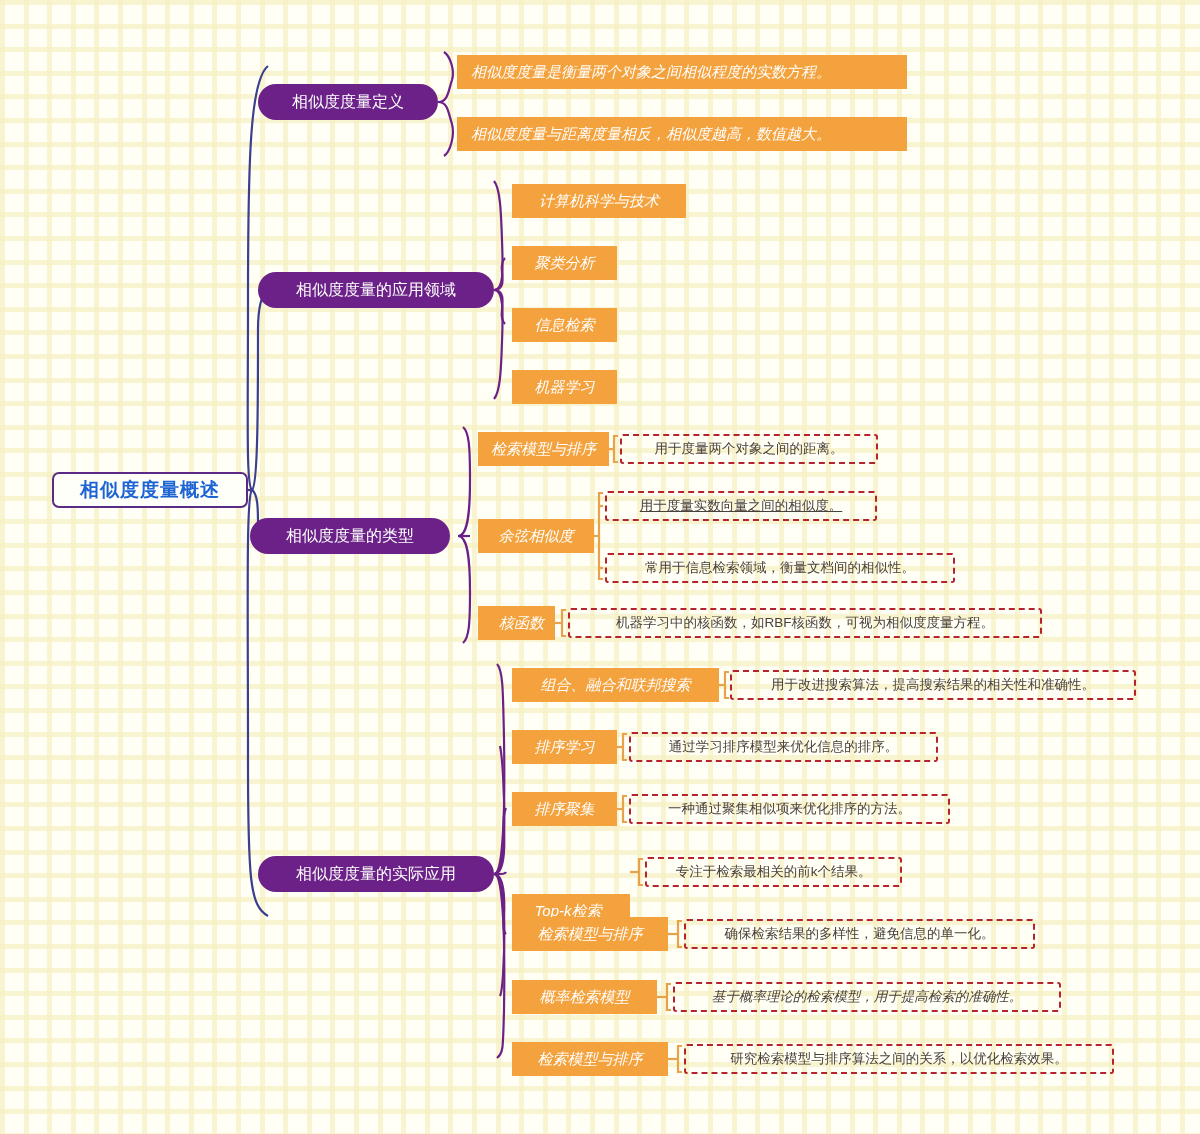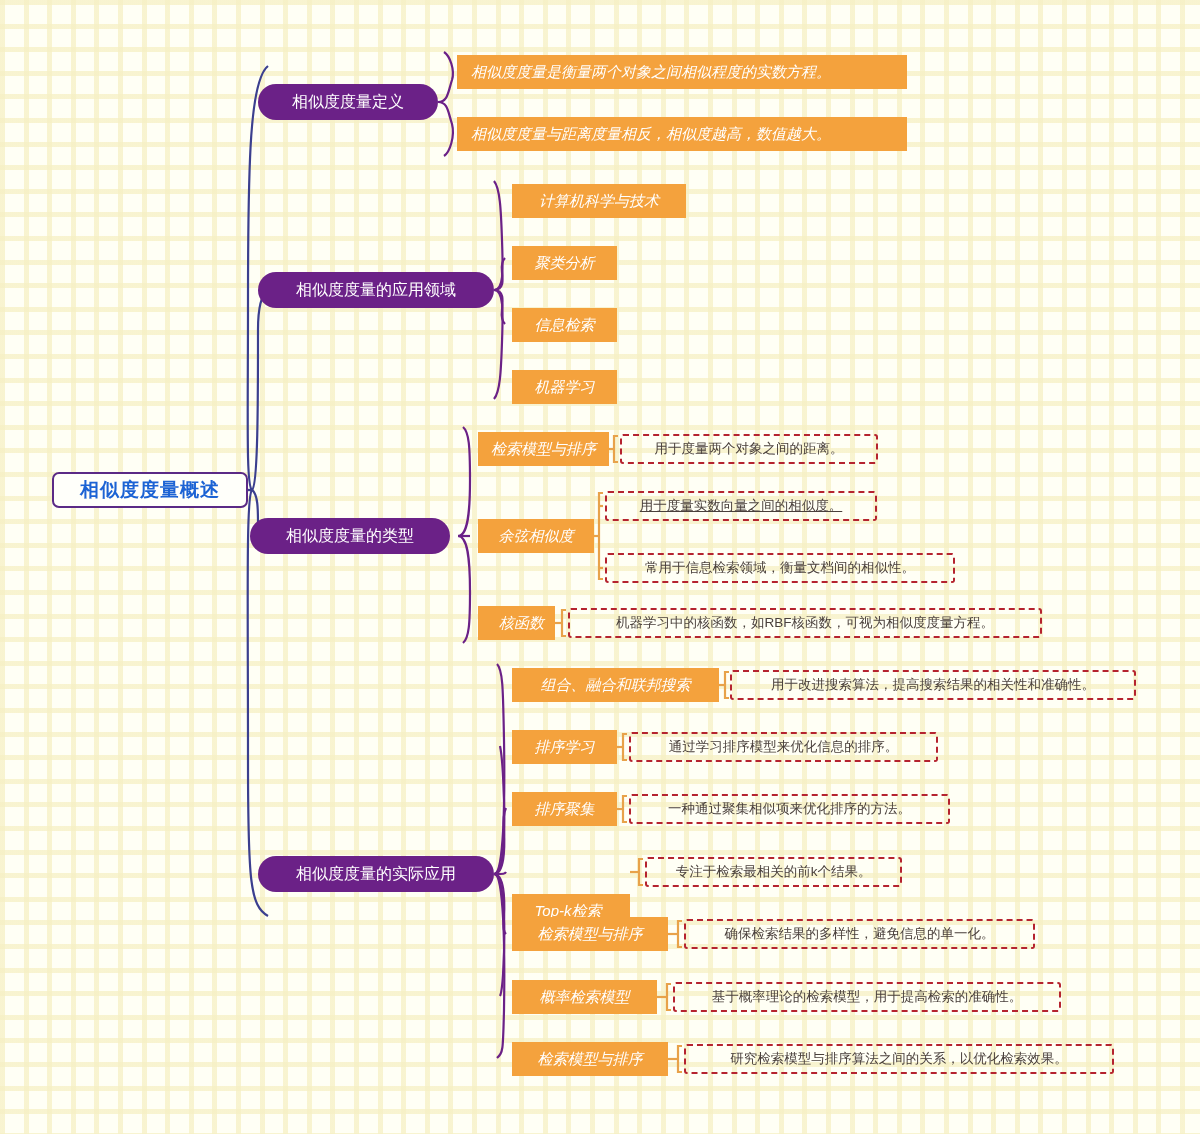--- a/index.html
+++ b/index.html
@@ -208,21 +208,21 @@
   <div class="node leaf-orange" style="left:512px;top:917px;width:156px;">
     <span>检索模型与排序</span>
   </div>
   <div class="node leaf-dashed" style="left:684px;top:919px;width:351px;">
     <span>确保检索结果的多样性，避免信息的单一化。</span>
   </div>
 
   <div class="node leaf-orange" style="left:512px;top:980px;width:145px;">
     <span>概率检索模型</span>
   </div>
-  <div class="node leaf-dashed" style="left:673px;top:982px;width:388px;">
+  <div class="node leaf-dashed" style="left:673px;top:982px;width:388px;font-style:italic;">
     <span>基于概率理论的检索模型，用于提高检索的准确性。</span>
   </div>
 
   <div class="node leaf-orange" style="left:512px;top:1042px;width:156px;">
     <span>检索模型与排序</span>
   </div>
   <div class="node leaf-dashed" style="left:684px;top:1044px;width:430px;">
     <span>研究检索模型与排序算法之间的关系，以优化检索效果。</span>
   </div>
 </div>

